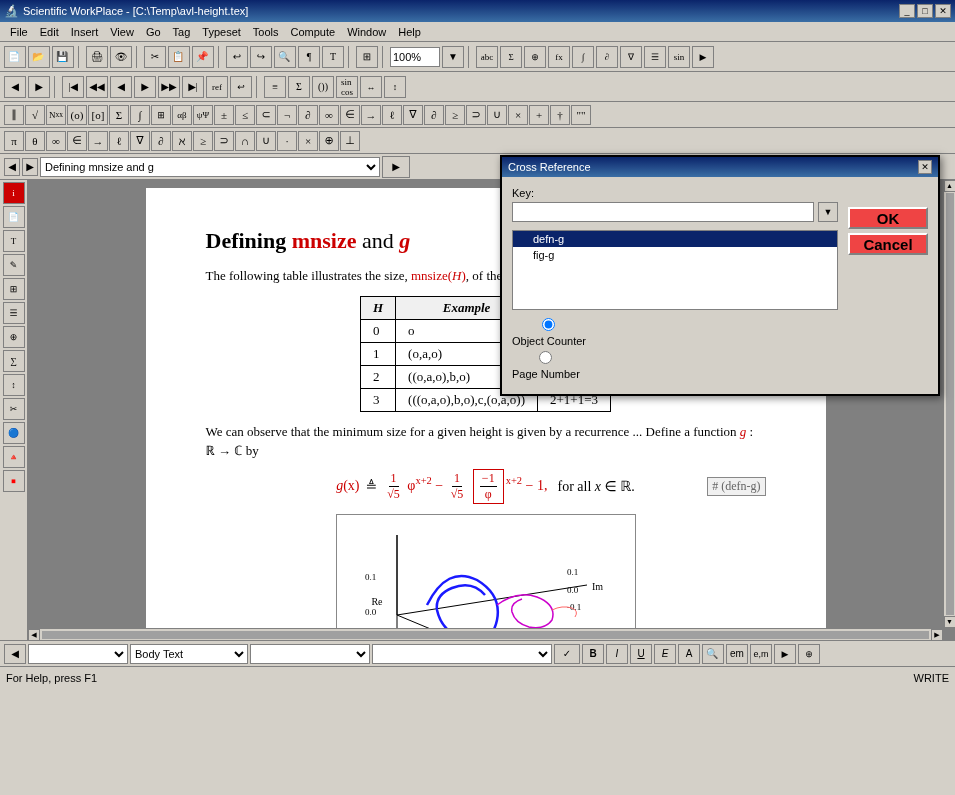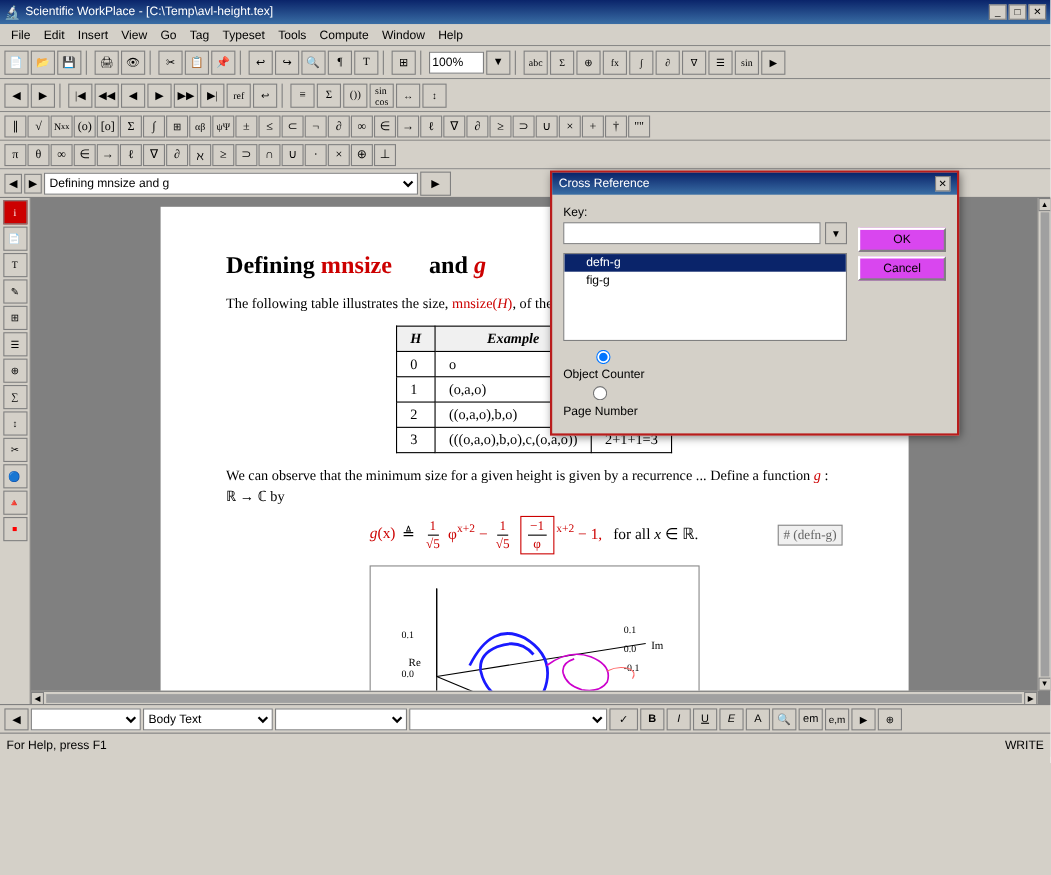--- a/index.html
+++ b/index.html
@@ -206,23 +206,23 @@
       border: 1px solid black;
       padding: 3px 12px;
     }
     .doc-table th { background: #f0f0f0; font-style: italic; }
 
     
     #crossref-dialog {
       position: fixed;
       top: 155px;
       left: 500px;
-      width: 372px;
-      background: #d4d0c8;
-      border: 2px solid #b91c1c;
+      width: 440px;
+      background: #d4d0c8;
+      border: 2px solid #000000;
       box-shadow: 2px 2px 8px rgba(0,0,0,0.5);
       z-index: 1000;
       font-family: Arial, sans-serif;
       font-size: 11px;
     }
     .dialog-titlebar {
       background: linear-gradient(to bottom, #0a246a, #3a6ea5);
       color: white;
       height: 20px;
       display: flex;
@@ -261,27 +261,28 @@
     }
     .dialog-list-item {
       padding: 2px 20px;
       cursor: pointer;
     }
     .dialog-list-item.selected { background: #0a246a; color: white; }
     .dialog-row { display: flex; gap: 8px; align-items: center; margin-bottom: 4px; }
     .dialog-radio { display: flex; align-items: center; gap: 4px; flex-direction: column; }
     .dialog-btn {
       width: 80px; height: 22px;
-      background: #d946ef;
+      background: #ef4444;
       border: 2px solid #808080;
       border-top-color: white;
       border-left-color: white;
       cursor: pointer;
-      font-size: 11px;
+      font-size: 15px;
       font-family: Arial, sans-serif;
+      font-weight: bold;
     }
 
     
     .formula-line {
       display: flex;
       align-items: center;
       justify-content: center;
       margin: 8px 0;
       font-family: 'Times New Roman', serif;
       font-size: 14px;
@@ -521,21 +522,21 @@
     <div class="sidebar-btn" style="font-size:9px;color:red;">⏹</div>
   </div>
 
   <div id="doc-area">
     <div id="doc-scroll">
       <div id="doc-page">
 
         <div id="doc-title">
           <span style="font-weight:bold;">Defining </span>
           <span style="color:#cc0000;font-weight:bold;">mnsize</span>
-          <span style="font-weight:bold;margin-left:28px;"> and </span>
+          <span style="font-weight:normal;"> and </span>
           <span style="color:#cc0000;font-weight:bold;font-style:italic;">g</span>
         </div>
 
         <p class="doc-para">
           The following table illustrates the size, <span style="color:#cc0000;">mnsize(<em>H</em>)</span>, of the minimum size
         </p>
 
         <table class="doc-table">
           <tbody>
               <tr>

